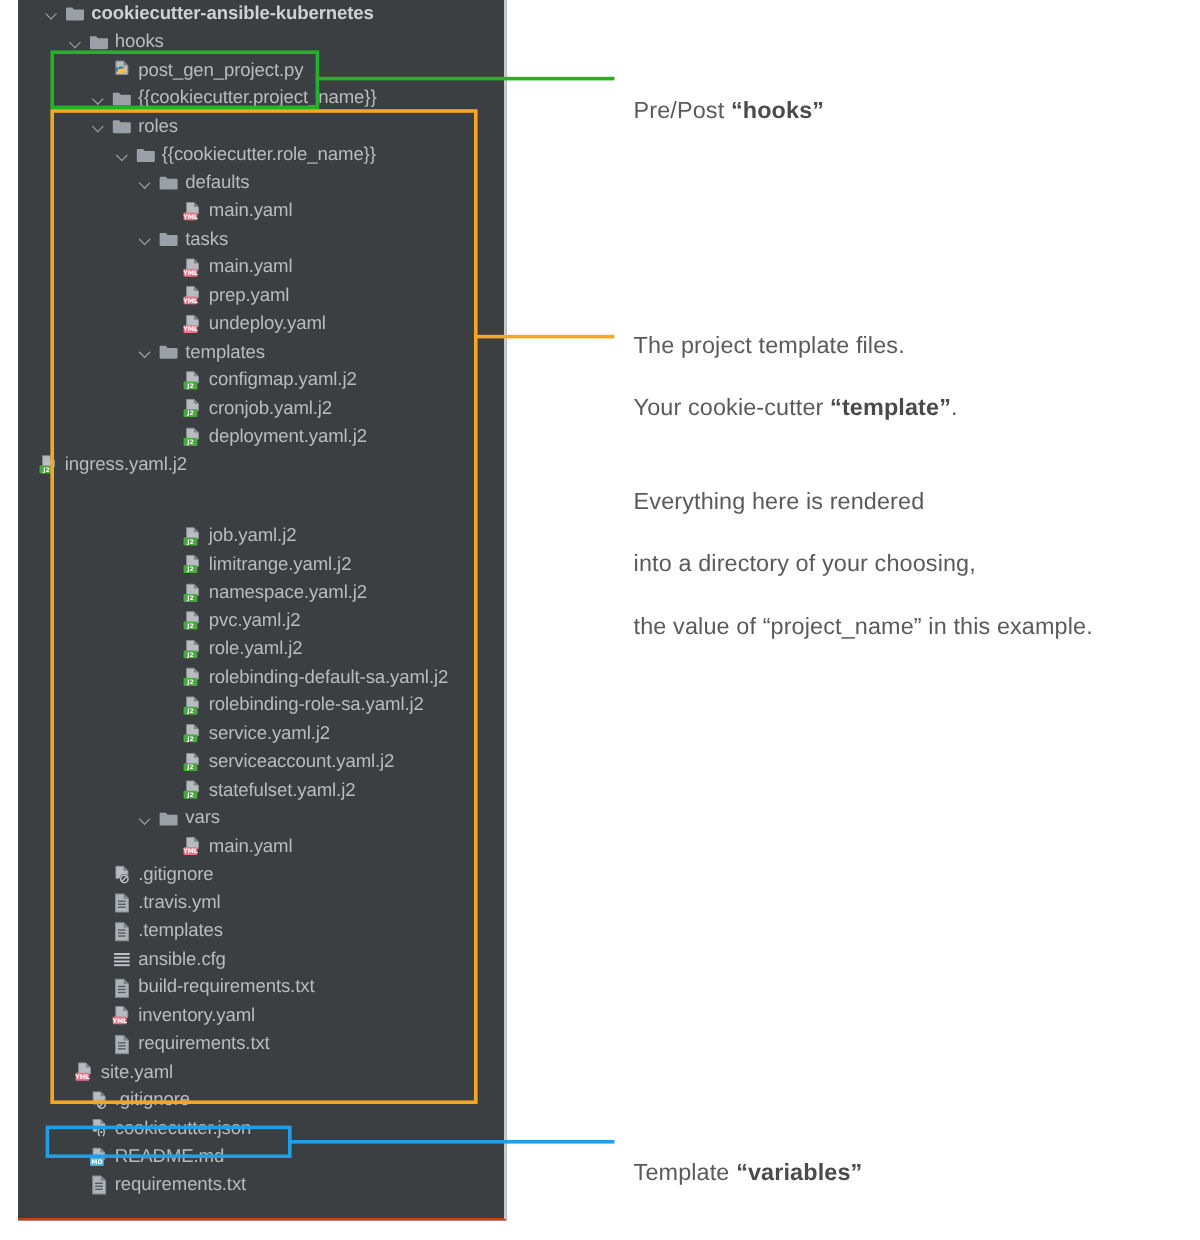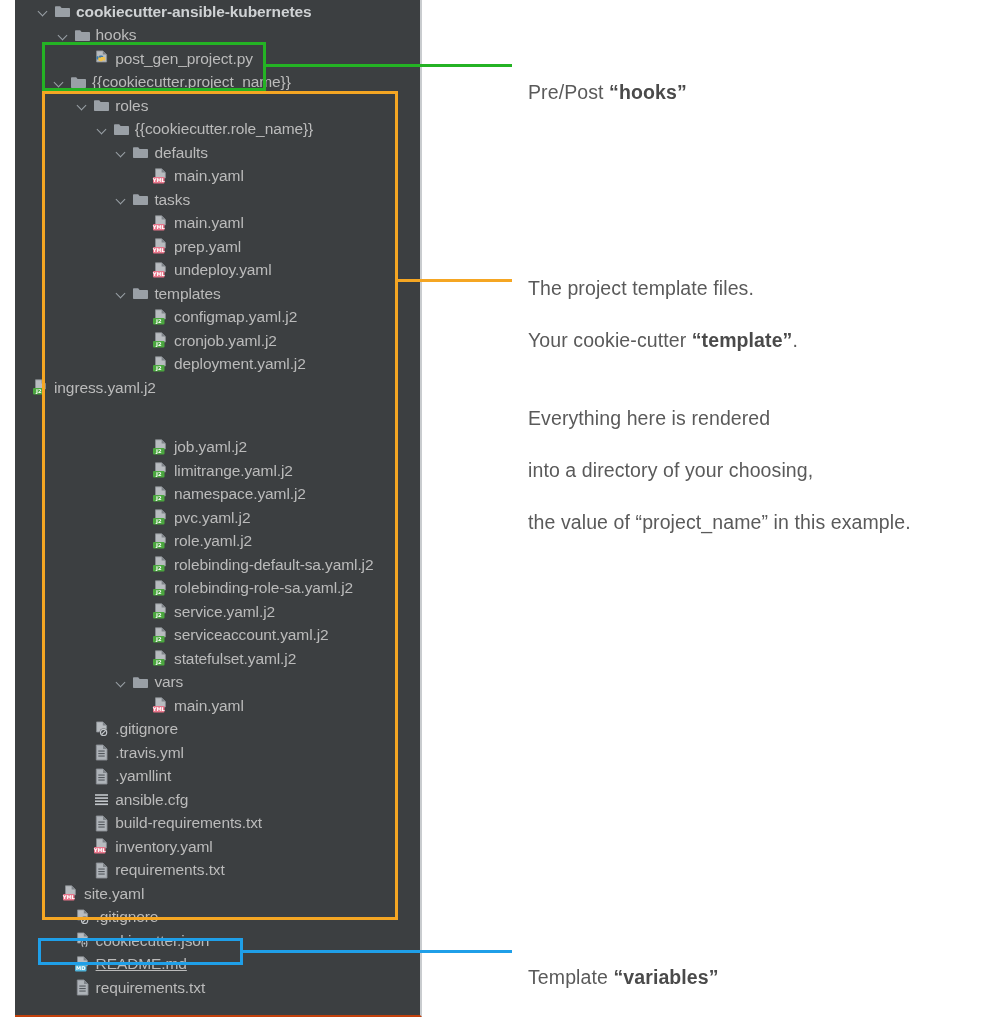--- a/index.html
+++ b/index.html
@@ -134,21 +134,21 @@
         <span class="ico">
           <svg viewBox="0 0 17 17" xmlns="http://www.w3.org/2000/svg">
             <path d="M3.6 0.9 H9.8 L13.6 4.6 V12 H3.6 Z" fill="#b8bcc0" stroke="#8a8f94" stroke-width="0.8"></path>
             <path d="M9.8 0.9 L13.6 4.6 H9.8 Z" fill="#7e8388"></path>
             <path d="M5.4 7.4 C5.4 5.9 6.3 5.4 8.0 5.4 C9.6 5.4 10.3 6.0 10.3 7.1 V9.0 H7.6 V9.6 H4.9 C4.0 9.6 3.3 9.0 3.3 7.7 C3.3 6.6 3.8 5.9 4.7 5.9 Z" fill="#3b7aab"></path>
             <path d="M10.2 9.2 C10.2 10.7 9.3 11.2 7.6 11.2 C6.0 11.2 5.3 10.6 5.3 9.5 V7.6 H8.0 V7.0 H10.7 C11.6 7.0 12.3 7.6 12.3 8.9 C12.3 10.0 11.8 10.7 10.9 10.7 Z" fill="#f1c14a"></path>
           </svg>
         </span>
         <span class="label">post_gen_project.py</span>
       </div>
-      <div class="tree-row" style="padding-left: 38px;">
+      <div class="tree-row" style="padding-left: 61px;">
         <span class="twisty"></span>
         <span class="ico">
           <svg viewBox="0 0 17 17" xmlns="http://www.w3.org/2000/svg">
             <path d="M1 4.2 C1 3.6 1.4 3.2 2 3.2 H6.2 L7.6 4.9 H15 C15.6 4.9 16 5.3 16 5.9 V13 C16 13.6 15.6 14 15 14 H2 C1.4 14 1 13.6 1 13 Z" fill="#9aa0a6"></path>
           </svg>
         </span>
         <span class="label">{{cookiecutter.project_name}}</span>
       </div>
       <div class="tree-row" style="padding-left: 61.2px;">
         <span class="twisty"></span>
@@ -462,21 +462,21 @@
         <span class="twisty empty"></span>
         <span class="ico">
           <svg viewBox="0 0 17 17" xmlns="http://www.w3.org/2000/svg">
             <path d="M3.3 1 H10 L14 5 V16 H3.3 Z" fill="#aeb3b8" stroke="#8a8f94" stroke-width="0.9"></path>
             <path d="M10 1 L14 5 H10 Z" fill="#7e8388"></path>
             <rect x="5.3" y="6.5" width="6.4" height="1.1" fill="#53585d"></rect>
             <rect x="5.3" y="9" width="6.4" height="1.1" fill="#53585d"></rect>
             <rect x="5.3" y="11.5" width="6.4" height="1.1" fill="#53585d"></rect>
           </svg>
         </span>
-        <span class="label">.yamllint</span>
+        <span class="label">.templates</span>
       </div>
       <div class="tree-row" style="padding-left: 61.2px;">
         <span class="twisty empty"></span>
         <span class="ico">
           <svg viewBox="0 0 17 17" xmlns="http://www.w3.org/2000/svg">
             <rect x="2" y="3.2" width="13" height="1.6" fill="#c2c6ca"></rect>
             <rect x="2" y="6.3" width="13" height="1.6" fill="#c2c6ca"></rect>
             <rect x="2" y="9.4" width="13" height="1.6" fill="#c2c6ca"></rect>
             <rect x="2" y="12.5" width="13" height="1.6" fill="#c2c6ca"></rect>
           </svg>
@@ -553,21 +553,21 @@
             <path d="M3.6 0.9 H9.8 L13.6 4.6 V11 H3.6 Z" fill="#b8bcc0" stroke="#8a8f94" stroke-width="0.8"></path>
             <path d="M9.8 0.9 L13.6 4.6 H9.8 Z" fill="#7e8388"></path>
             <circle cx="10.4" cy="11.5" r="4.0" fill="#3c3f41"></circle>
             <path d="M9.2 8.3 C7.6 9.0 7.6 14.0 9.2 14.7" fill="none" stroke="#c2c6ca" stroke-width="1.1"></path>
             <path d="M11.7 8.3 C13.3 9.0 13.3 14.0 11.7 14.7" fill="none" stroke="#c2c6ca" stroke-width="1.1"></path>
             <circle cx="10.45" cy="11.5" r="0.95" fill="#c2c6ca"></circle>
           </svg>
         </span>
         <span class="label">cookiecutter.json</span>
       </div>
-      <div class="tree-row" style="padding-left: 41.6px; text-decoration: underline;">
+      <div class="tree-row" style="padding-left: 41.6px;">
         <span class="twisty empty"></span>
         <span class="ico">
           <svg viewBox="0 0 17 17" xmlns="http://www.w3.org/2000/svg">
             <path d="M3.5 0.8 H9.6 L13.4 4.5 V10 H3.5 Z" fill="#b8bcc0" stroke="#8a8f94" stroke-width="0.8"></path>
             <path d="M9.6 0.8 L13.4 4.5 H9.6 Z" fill="#7e8388"></path>
             <rect x="1" y="9" width="11.5" height="6.6" rx="1" fill="#4fb3d9"></rect>
             <text x="6.75" y="14.1" font-family="DejaVu Sans, sans-serif" font-size="5.2" font-weight="bold" fill="#ffffff" text-anchor="middle">MD</text>
           </svg>
         </span>
         <span class="label">README.md</span>

